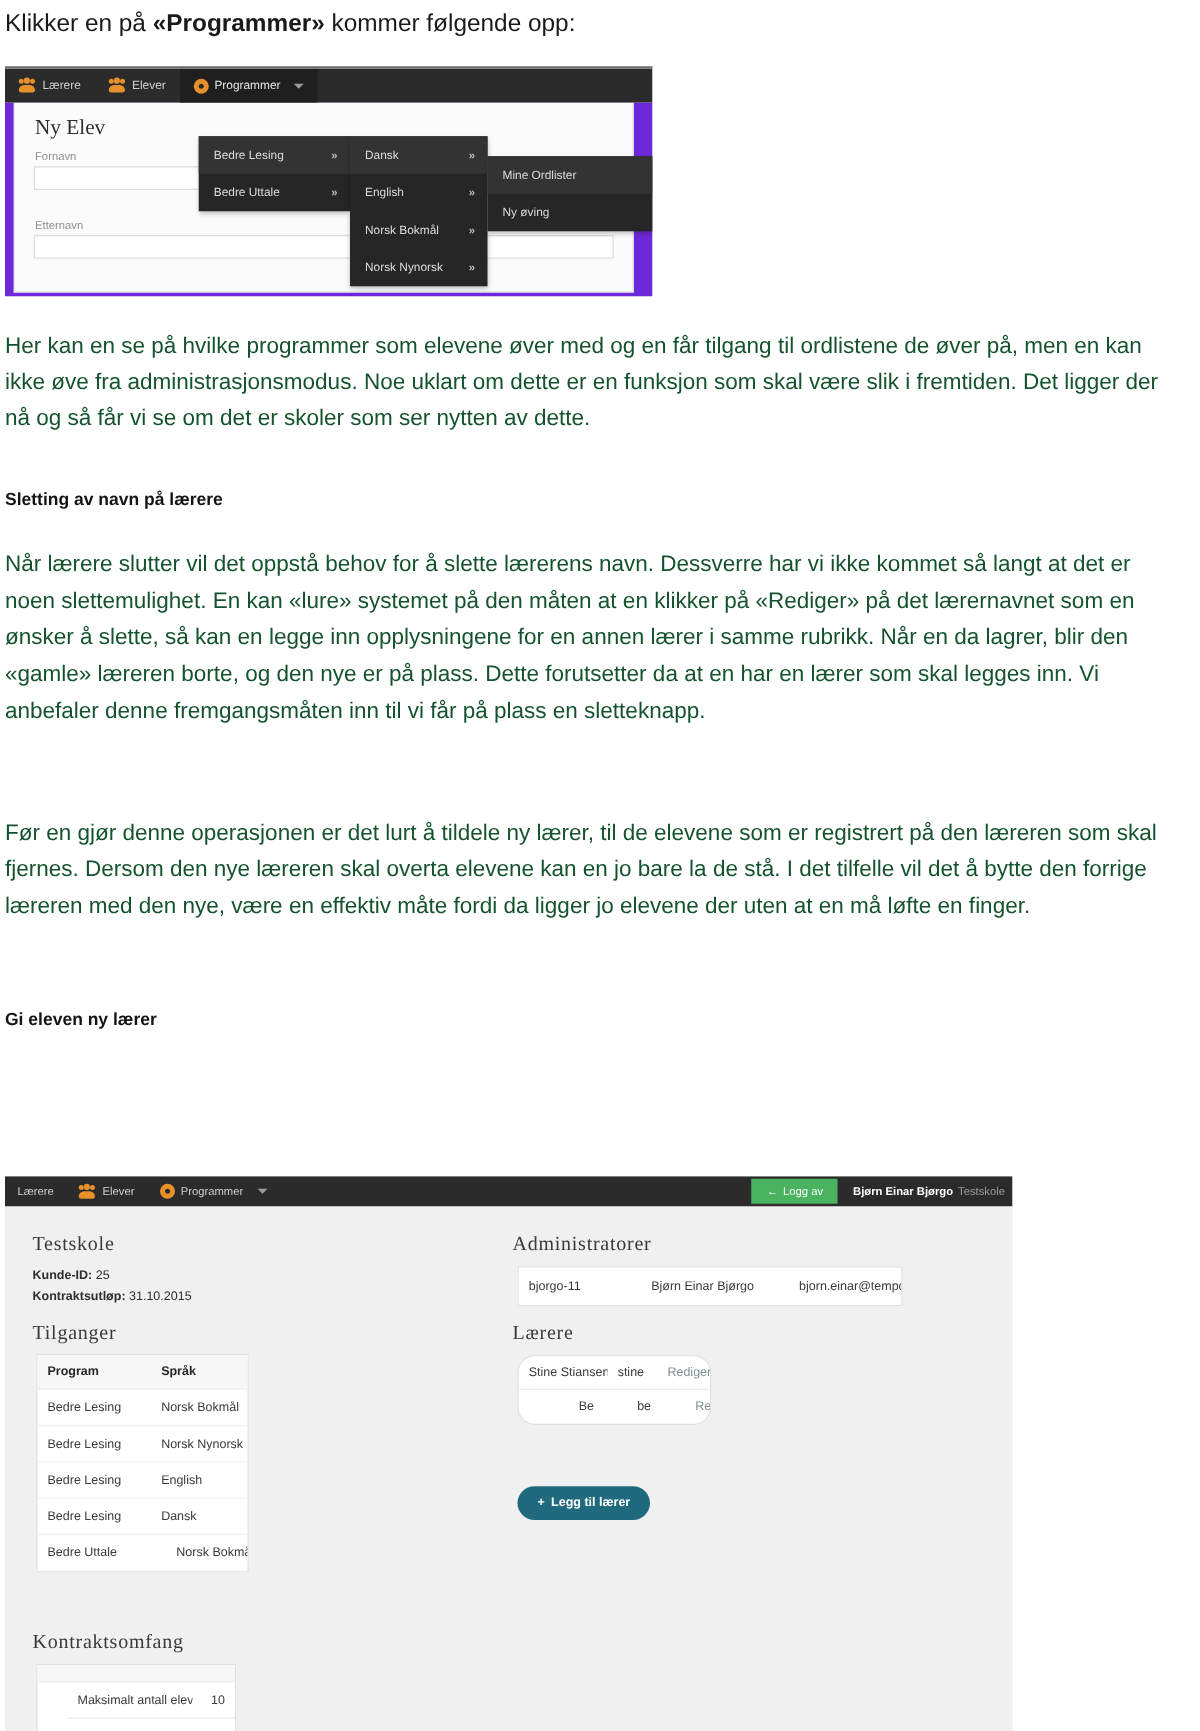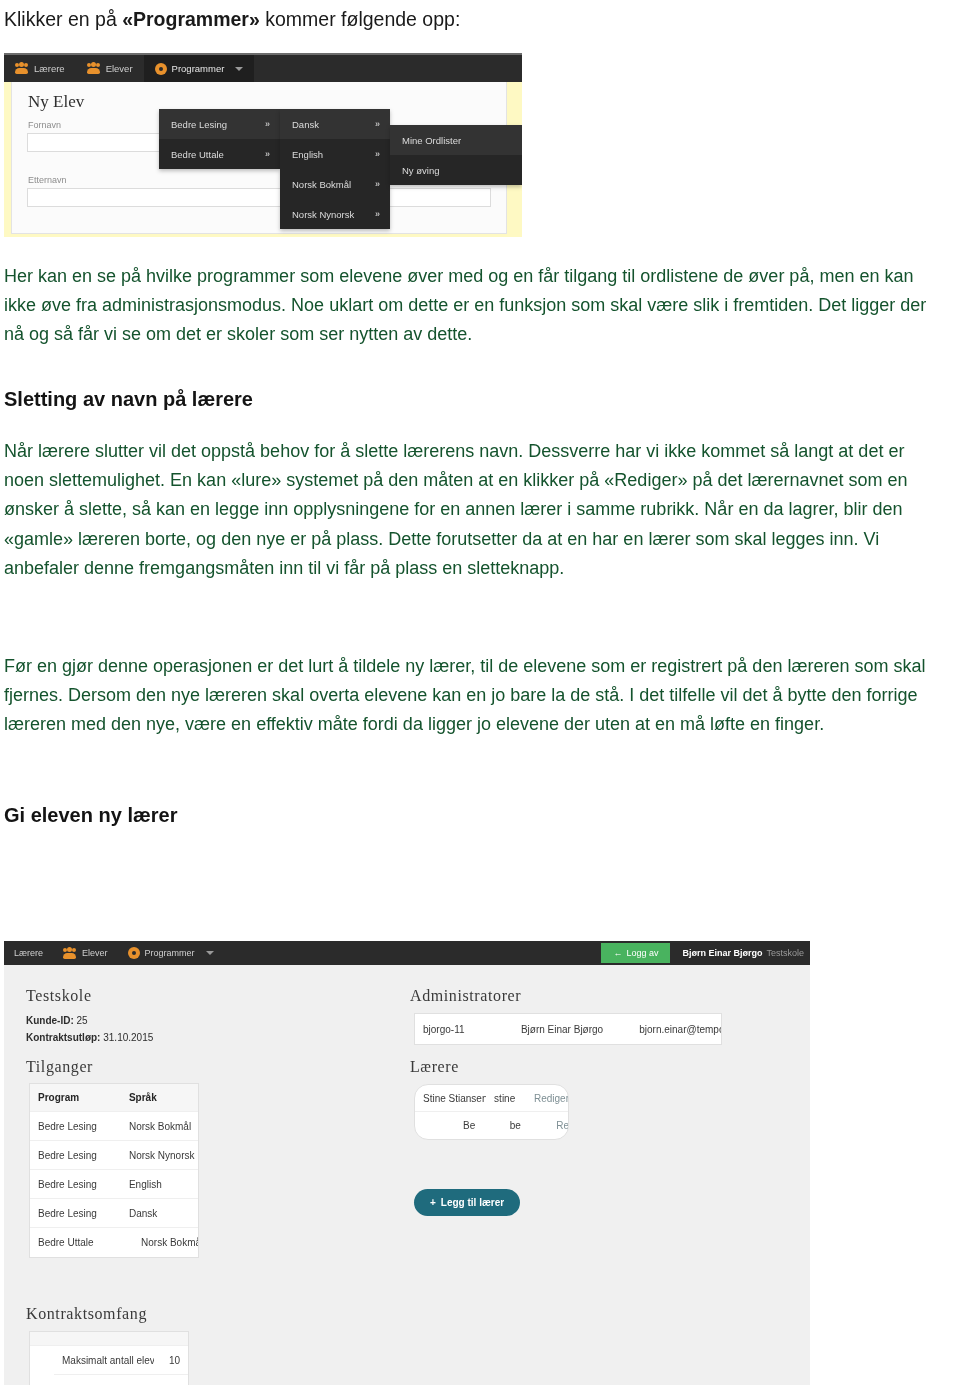--- a/index.html
+++ b/index.html
@@ -37,21 +37,21 @@
     left: 4px;
     width: 944px;
     font-size: 18px;
     line-height: 29.2px;
     text-align: left;
     color: #14532d;
   }
   .heading {
     position: absolute;
     left: 4px;
-    font-size: 20px;
+    font-size: 14px;
     font-weight: bold;
     line-height: 26px;
     color: #141414;
   }
 
   
   .shot {
     position: absolute;
     background: #f0f0f0;
     box-sizing: border-box;
@@ -123,21 +123,21 @@
     left: 4px;
     top: 53px;
     width: 518px;
     height: 184px;
     background: #f2f2f2;
     border-top: 2px solid #6d6d6d;
   }
   #shot1 .body1 {
     position: relative;
     height: 157px;
-    background: #fef9c3;
+    background: #6d28d9;
   }
   .panel-white {
     position: absolute;
     left: 7px;
     top: 0px;
     width: 496px;
     height: 152px;
     background: #fbfbfb;
     border: 1px solid #e3e3e3;
     border-top: none;

